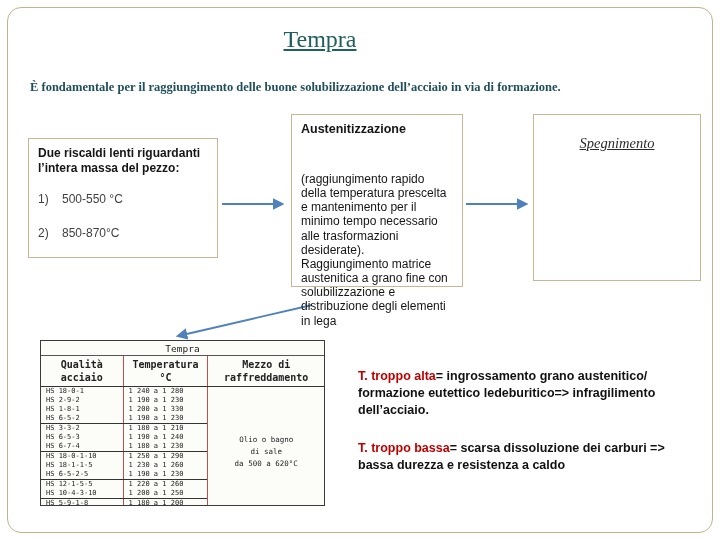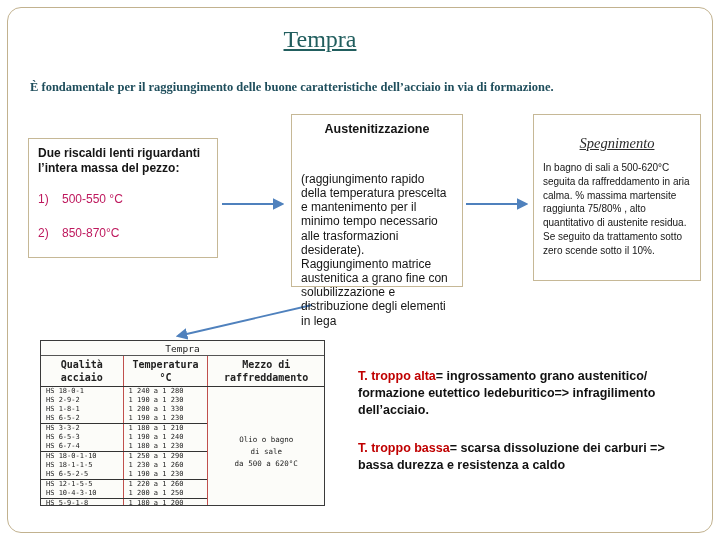--- a/index.html
+++ b/index.html
@@ -18,26 +18,26 @@
     text-decoration:underline;
   }
   .intro {
     position:absolute; top:80px; left:30px; width:672px;
     font-family:"Liberation Serif", serif; font-weight:bold;
     font-size:12.5px; color:#1f4e5c;
   }
   .box { position:absolute; border:1px solid #c6b896; background:#ffffff; }
   .left-box { left:28px; top:138px; width:190px; height:120px; padding:7px 9px; }
   .lb-heading { font-size:12px; font-weight:bold; color:#151515; line-height:1.25; }
-  .lb-item { font-size:12px; color:#be185d; margin-top:16px; }
+  .lb-item { font-size:12px; color:#404040; margin-top:16px; }
   .lb-item + .lb-item { margin-top:20px; }
   .lb-item .num { display:inline-block; width:24px; }
 
   .mid-box { left:291px; top:114px; width:172px; height:173px; padding:7px 9px; }
-  .mid-title { font-size:12.5px; font-weight:bold; text-align:center; color:#151515; }
+  .mid-title { font-size:12.5px; font-weight:bold; color:#151515; }
   .mid-body { margin-top:36px; font-size:12px; line-height:1.18; color:#151515; }
 
   .right-box { left:533px; top:114px; width:168px; height:167px; padding:20px 9px; }
   .right-title {
     font-family:"Liberation Serif", serif; font-style:italic; font-size:14.5px;
     text-align:center; text-decoration:underline; color:#2a2a2a;
   }
   .right-body { margin-top:9px; font-size:10px; line-height:1.38; color:#151515; }
 
   .arrows { position:absolute; left:0; top:0; width:720px; height:540px; pointer-events:none; }
@@ -84,40 +84,39 @@
       <marker id="ah" viewBox="0 0 10 10" refX="8" refY="5" markerWidth="6.5" markerHeight="6.5" orient="auto">
         <path d="M0,0 L10,5 L0,10 Z" fill="#4f81bd"></path>
       </marker>
     </defs>
     <line x1="222" y1="204" x2="282" y2="204" stroke="#4f81bd" stroke-width="1.8" marker-end="url(#ah)"></line>
     <line x1="466" y1="204" x2="526" y2="204" stroke="#4f81bd" stroke-width="1.8" marker-end="url(#ah)"></line>
     <line x1="312" y1="305" x2="178" y2="336" stroke="#4f81bd" stroke-width="1.8" marker-end="url(#ah)"></line>
   </svg>
 
   <div class="title">Tempra</div>
-  <div class="intro">È fondamentale per il raggiungimento delle buone caratteristiche dell’acciaio in via di formazione.</div>
+  <div class="intro">È fondamentale per il raggiungimento delle buone solubilizzazione dell’acciaio in via di formazione.</div>
 
   <div class="box left-box">
     <div class="lb-heading">Due riscaldi lenti riguardanti l’intera massa del pezzo:</div>
     <div class="lb-item">
       <span class="num">1)</span><span>500-550 °C</span>
     </div>
     <div class="lb-item">
       <span class="num">2)</span><span>850-870°C</span>
     </div>
   </div>
 
   <div class="box mid-box">
     <div class="mid-title">Austenitizzazione</div>
     <div class="mid-body">(raggiungimento rapido della temperatura prescelta e mantenimento per il minimo tempo necessario alle trasformazioni desiderate). Raggiungimento matrice austenitica a grano fine con solubilizzazione e distribuzione degli elementi in lega</div>
   </div>
 
   <div class="box right-box">
     <div class="right-title">Spegnimento</div>
-    <div class="right-body">In bagno di sali a 500-620°C seguita da raffreddamento in aria calma. % massima martensite raggiunta 75/80% , alto quantitativo di austenite residua. Se seguito da trattamento sotto zero scende sotto il 10%.</div>
   </div>
 
   <div class="table-frame">
     <div class="table-title">Tempra</div>
     <table class="htable">
       <colgroup>
         <col style="width:29%">
           <col style="width:30%">
           <col style="width:41%">
       </colgroup>

